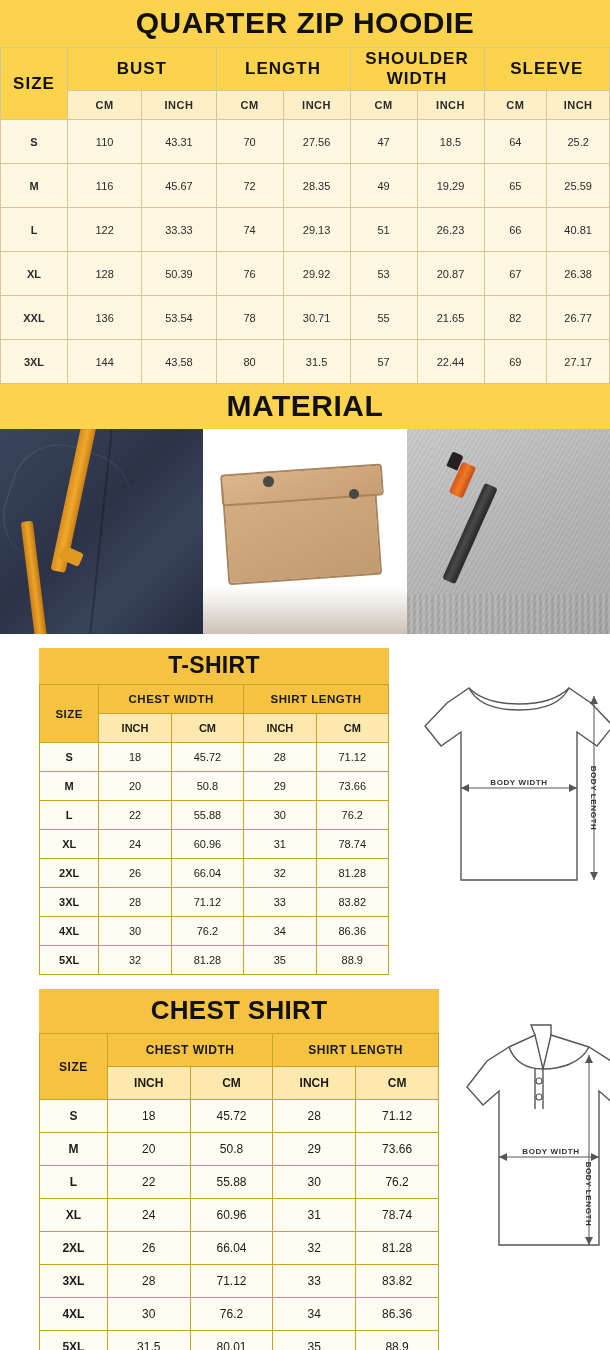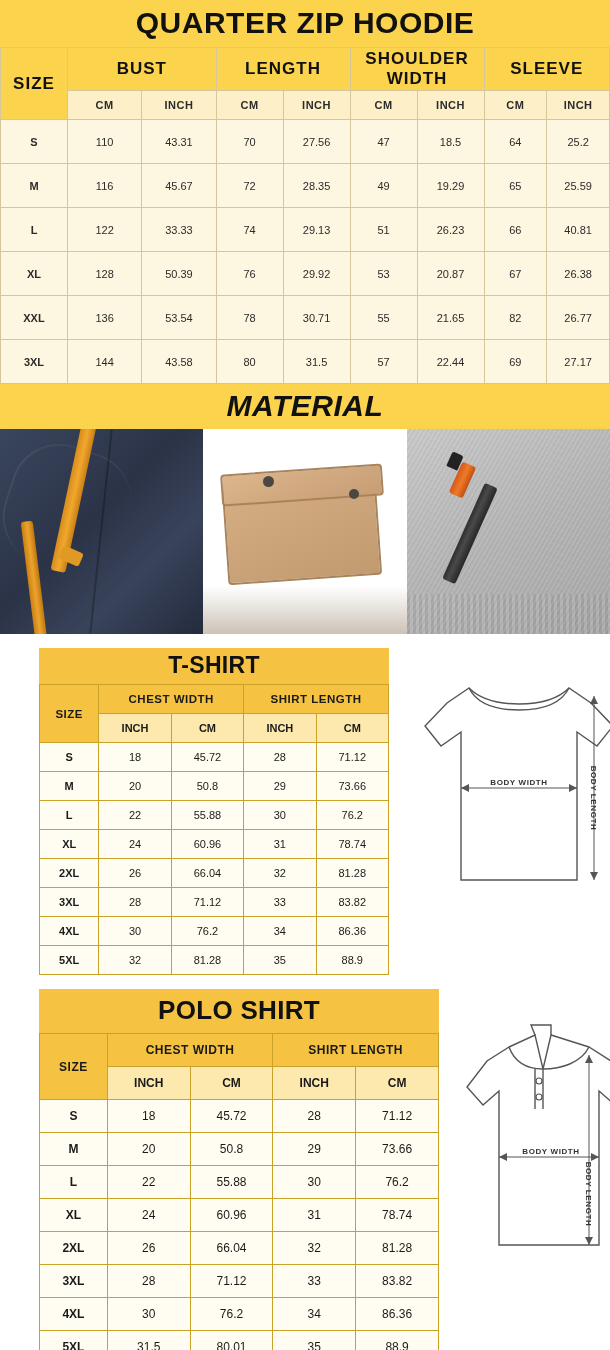--- a/index.html
+++ b/index.html
@@ -69,21 +69,20 @@
 
   
   .material-title {
     background: #fcd34d;
     text-align: center;
     font-size: 30px;
     font-weight: bold;
     letter-spacing: 0.5px;
     padding: 5px 0 6px 0;
     color: #111;
-    font-style: italic;
   }
   .material-row {
     display: flex;
     width: 100%;
     height: 205px;
   }
   .material-cell {
     flex: 1;
     position: relative;
     overflow: hidden;
@@ -492,21 +491,21 @@
         <polygon points="205,232 201,224 209,224" fill="#555"></polygon>
         <text class="diagram-label" x="202" y="150" text-anchor="middle" transform="rotate(90 202 150)">BODY LENGTH</text>
       </svg>
     </div>
   </div>
 
   <div class="spacer"></div>
 
   <div class="shirt-block">
     <div class="shirt-left" style="width:400px;">
-      <div class="shirt-title polo-title">POLO SHIRT</div>
+      <div class="shirt-title polo-title">CHEST SHIRT</div>
       <table class="tee-table polo-table">
         <colgroup>
           <col style="width:17%">
             <col style="width:20.75%">
             <col style="width:20.75%">
           <col style="width:20.75%">
             <col style="width:20.75%">
         </colgroup>
         <thead>
           <tr>

